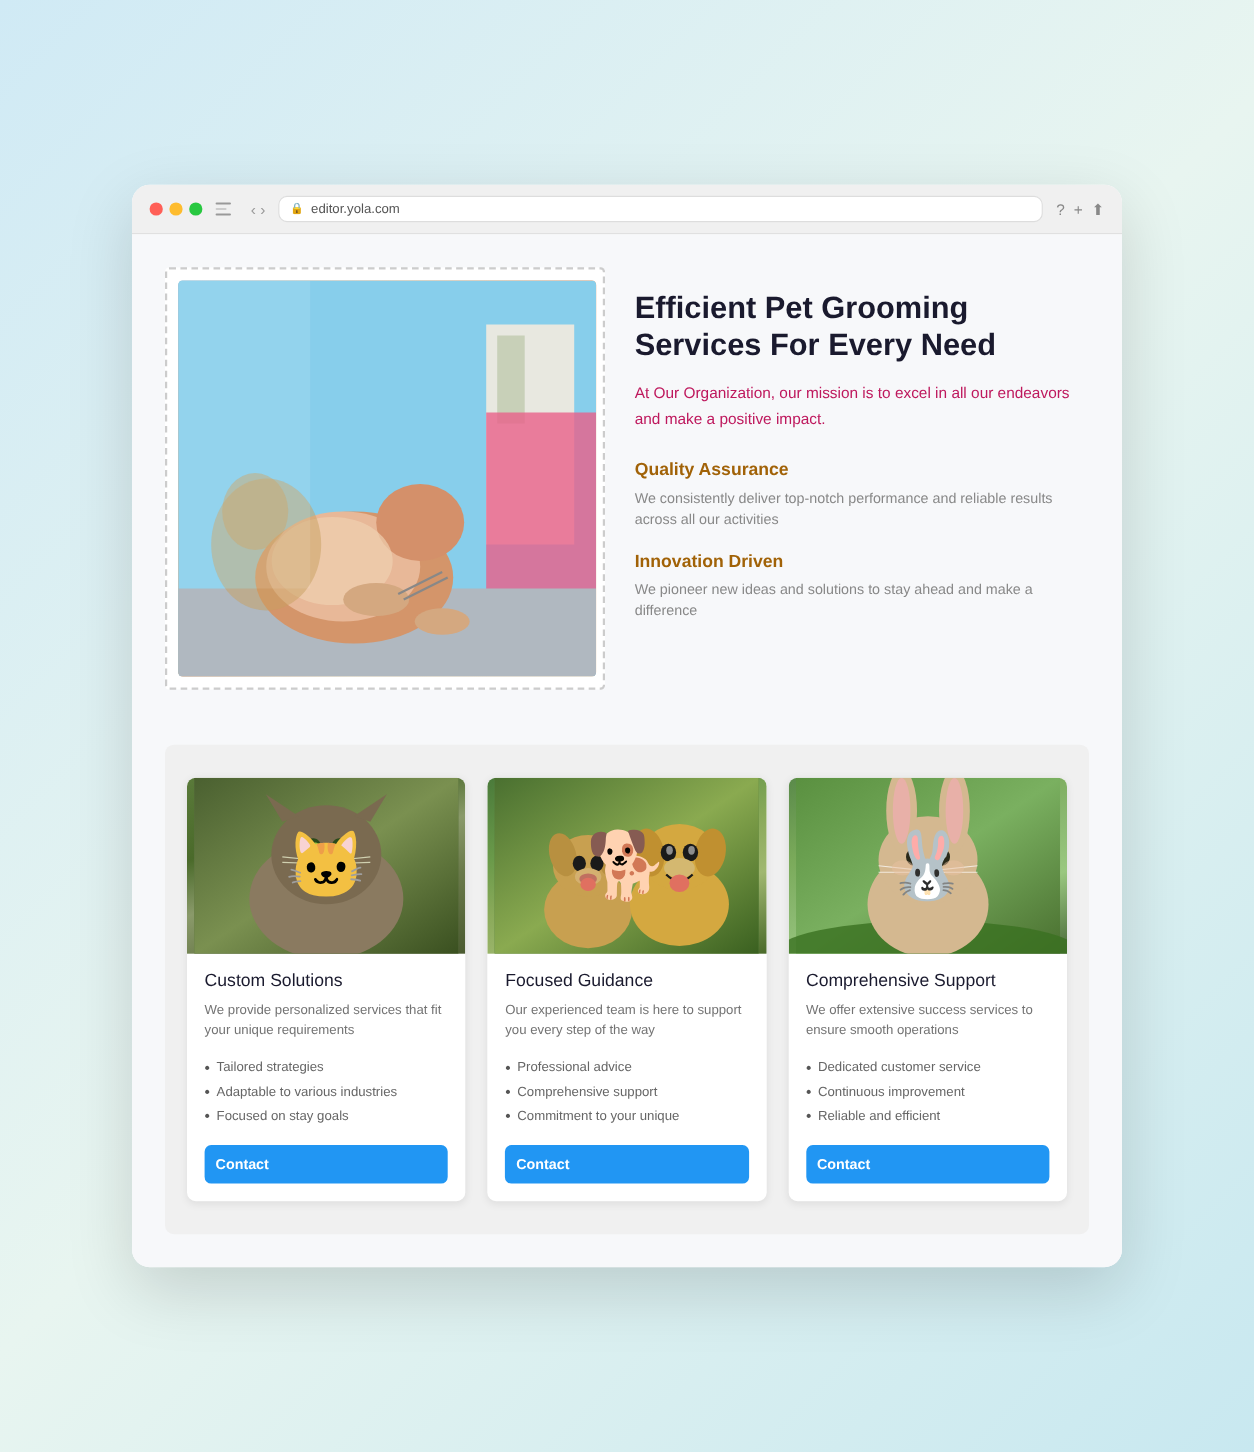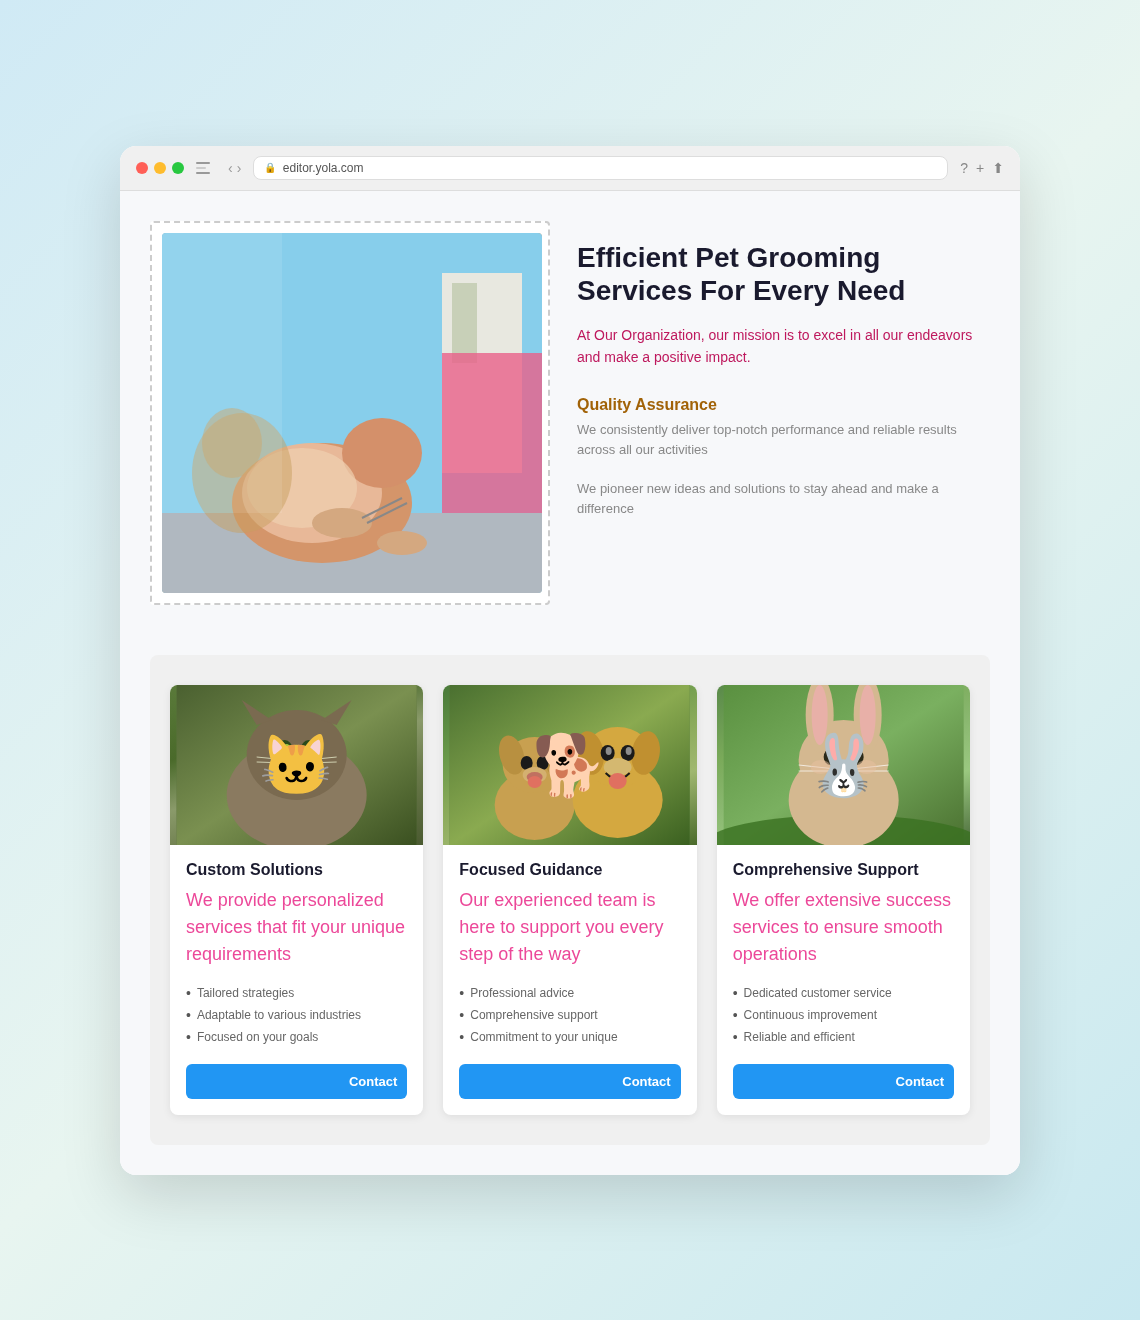--- a/index.html
+++ b/index.html
@@ -240,28 +240,28 @@
       transform: translate(-50%, -50%);
       font-size: 60px;
     }
 
     .card-body {
       padding: 16px;
     }
 
     .card-title {
       font-size: 16px;
-      font-weight: 700;
+      font-weight: 400;
       color: #1a1a2e;
       margin-bottom: 8px;
     }
 
     .card-description {
-      font-size: 18px;
-      color: #ec4899;
+      font-size: 12px;
+      color: #737373;
       line-height: 1.5;
       margin-bottom: 14px;
     }
 
     .card-list {
       list-style: none;
       margin-bottom: 16px;
     }
 
     .card-list li {
@@ -282,21 +282,21 @@
     .contact-btn {
       width: 100%;
       background: #2196F3;
       color: #fff;
       border: none;
       border-radius: 6px;
       padding: 10px;
       font-size: 13px;
       font-weight: 600;
       cursor: pointer;
-      text-align: right;
+      text-align: left;
     }
 
     
     .hero-img-svg {
       width: 100%;
       height: 100%;
     }
   </style>
 </head>
 <body>
@@ -371,20 +371,21 @@
       <div class="hero-text">
         <h1 class="hero-title">Efficient Pet Grooming Services For Every Need</h1>
         <p class="hero-description">At Our Organization, our mission is to excel in all our endeavors and make a positive impact.</p>
 
         <div class="feature-item">
           <div class="feature-title">Quality Assurance</div>
           <div class="feature-description">We consistently deliver top-notch performance and reliable results across all our activities</div>
         </div>
 
         <div class="feature-item">
+          <div class="feature-title">Innovation Driven</div>
           <div class="feature-description">We pioneer new ideas and solutions to stay ahead and make a difference</div>
         </div>
       </div>
     </div>
 
     <div class="cards-section">
       <div class="cards-grid">
 
         <div class="card">
           <div class="card-image cat-image">
@@ -417,21 +418,21 @@
               <line x1="160" y1="72" x2="130" y2="75" stroke="#d0d0b0" stroke-width="1"></line>
               <line x1="160" y1="77" x2="130" y2="78" stroke="#d0d0b0" stroke-width="1"></line>
             </svg>
           </div>
           <div class="card-body">
             <div class="card-title">Custom Solutions</div>
             <div class="card-description">We provide personalized services that fit your unique requirements</div>
             <ul class="card-list">
               <li>Tailored strategies</li>
               <li>Adaptable to various industries</li>
-              <li>Focused on your goals</li>
+              <li>Focused on stay goals</li>
             </ul>
             <button class="contact-btn">Contact</button>
           </div>
         </div>
 
         <div class="card">
           <div class="card-image dog-image">
             <svg width="100%" height="160" viewBox="0 0 240 160" xmlns="http://www.w3.org/2000/svg">
               <rect width="240" height="160" fill="#5a8040"></rect>
               <defs>

